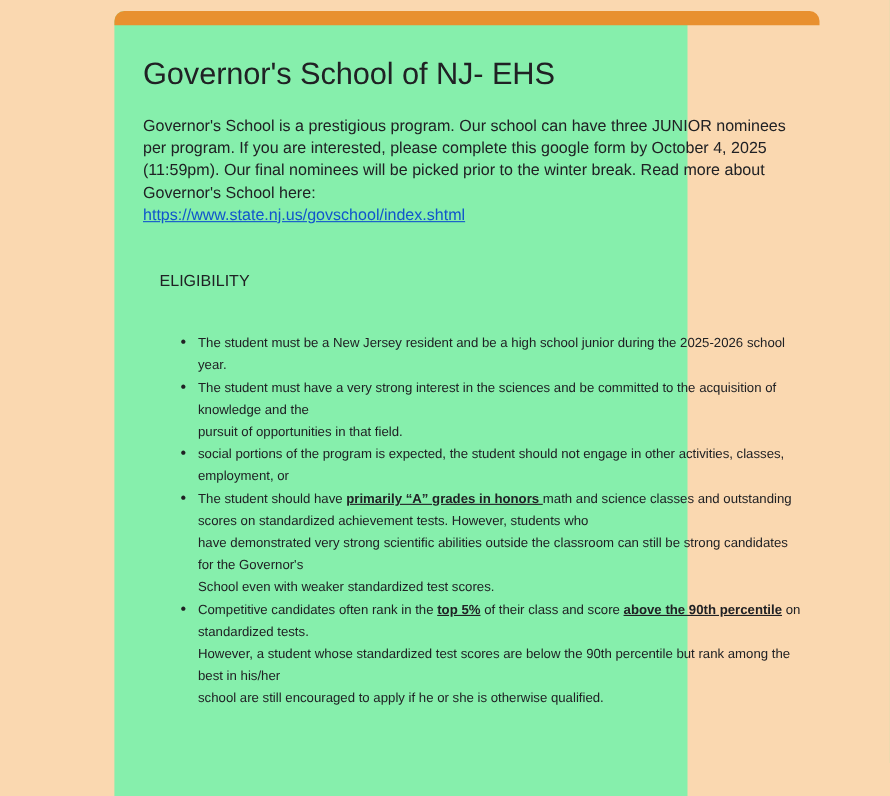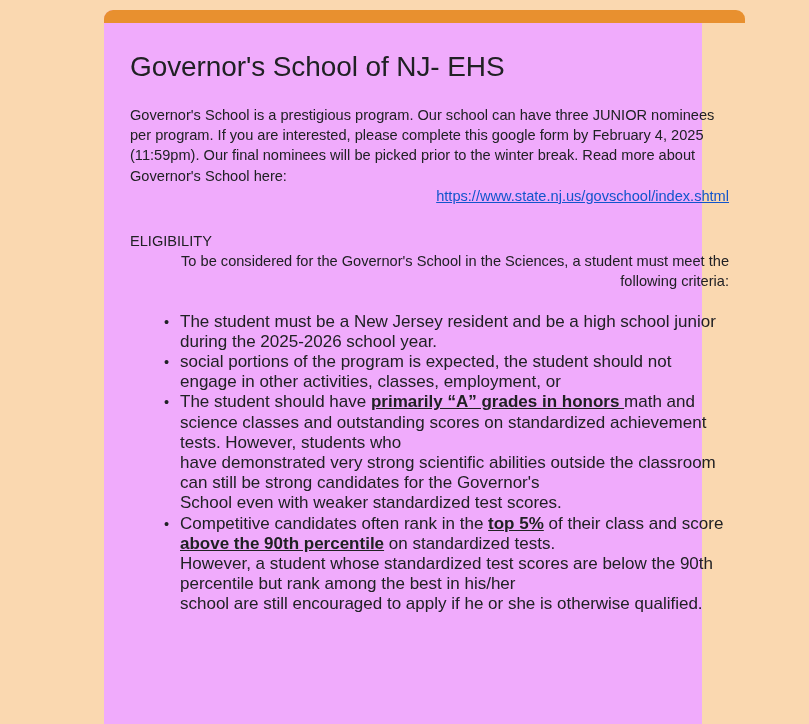--- a/index.html
+++ b/index.html
@@ -11,23 +11,23 @@
     height: 724px;
     background: #fad8b0;
     font-family: "Liberation Sans", sans-serif;
     overflow: hidden;
   }
 
   .card {
     position: absolute;
     left: 104px;
     top: 10px;
-    width: 598px;
+    width: 521px;
     min-height: 714px;
-    background: #f0abfc;
+    background: #86efac;
     border-top-left-radius: 9px;
     border-top-right-radius: 9px;
     box-sizing: border-box;
   }
 
   .accent-bar {
     position: absolute;
     left: 0;
     top: 0;
     width: 641px;
@@ -57,45 +57,45 @@
   }
 
   .para {
     font-size: 14.6px;
     line-height: 20.2px;
     color: #202124;
     margin: 0;
     padding-top: 21px;
   }
 
-  .para.tight { padding-top: 0; text-align: right; }
+  .para.tight { padding-top: 0; }
 
   .doc-link {
     color: #1155cc;
     text-decoration: underline;
     cursor: pointer;
   }
 
   .section-label {
     font-size: 14.6px;
     line-height: 20.2px;
     color: #202124;
-    margin: 0;
+    margin: 15px;
     padding-top: 25px;
   }
 
   .criteria-list {
     margin: 0;
     padding: 0 0 0 38px;
     list-style: none;
   }
 
   .criteria-list li {
     position: relative;
-    font-size: 17px;
+    font-size: 12px;
     line-height: 20.2px;
     color: #202124;
     padding-left: 12px;
     margin: 0;
   }
 
   .criteria-list li::before {
     content: "\2022";
     position: absolute;
     left: -4px;
@@ -119,36 +119,34 @@
 
 <div class="card">
 
   <div class="accent-bar"></div>
 
   <div class="card-body">
 
     <h1 class="doc-title">Governor's School of NJ- EHS</h1>
 
     <p class="para">
-      <span>Governor's School is a prestigious program. Our school can have three JUNIOR nominees per program. If you are interested, please complete this google form by February 4, 2025 (11:59pm). Our final nominees will be picked prior to the winter break. Read more about Governor's School here:</span>
+      <span>Governor's School is a prestigious program. Our school can have three JUNIOR nominees per program. If you are interested, please complete this google form by October 4, 2025 (11:59pm). Our final nominees will be picked prior to the winter break. Read more about Governor's School here:</span>
     </p>
     <p class="para tight">
       <a class="doc-link">https://www.state.nj.us/govschool/index.shtml</a>
     </p>
 
     <p class="section-label">
       <span>ELIGIBILITY</span>
     </p>
-    <p class="para tight">
-      <span>To be considered for the Governor's School in the Sciences, a student must meet the following criteria:</span>
-    </p>
 
     <div class="list-spacer"></div>
 
     <ul class="criteria-list" id="criteria-list">
         <li><span>The student must be a New Jersey resident and be a high school junior during the 2025-2026 school year.</span></li>
+        <li><span>The student must have a very strong interest in the sciences and be committed to the acquisition of knowledge and the</span><span class="line">pursuit of opportunities in that field.</span></li>
         <li><span class="line">social portions of the program is expected, the student should not engage in other activities, classes, employment, or</span></li>
         <li><span>The student should have </span><span class="bu">primarily “A” grades in honors </span><span>math and science classes and outstanding scores on standardized achievement tests. However, students who</span><span class="line">have demonstrated very strong scientific abilities outside the classroom can still be strong candidates for the Governor's</span><span class="line">School even with weaker standardized test scores.</span></li>
         <li><span>Competitive candidates often rank in the </span><span class="bu">top 5%</span><span> of their class and score </span><span class="bu">above the 90th percentile</span><span> on standardized tests.</span><span class="line">However, a student whose standardized test scores are below the 90th percentile but rank among the best in his/her</span><span class="line">school are still encouraged to apply if he or she is otherwise qualified.</span></li>
       </ul>
 
   </div>
 </div>
 
 </body></html>

